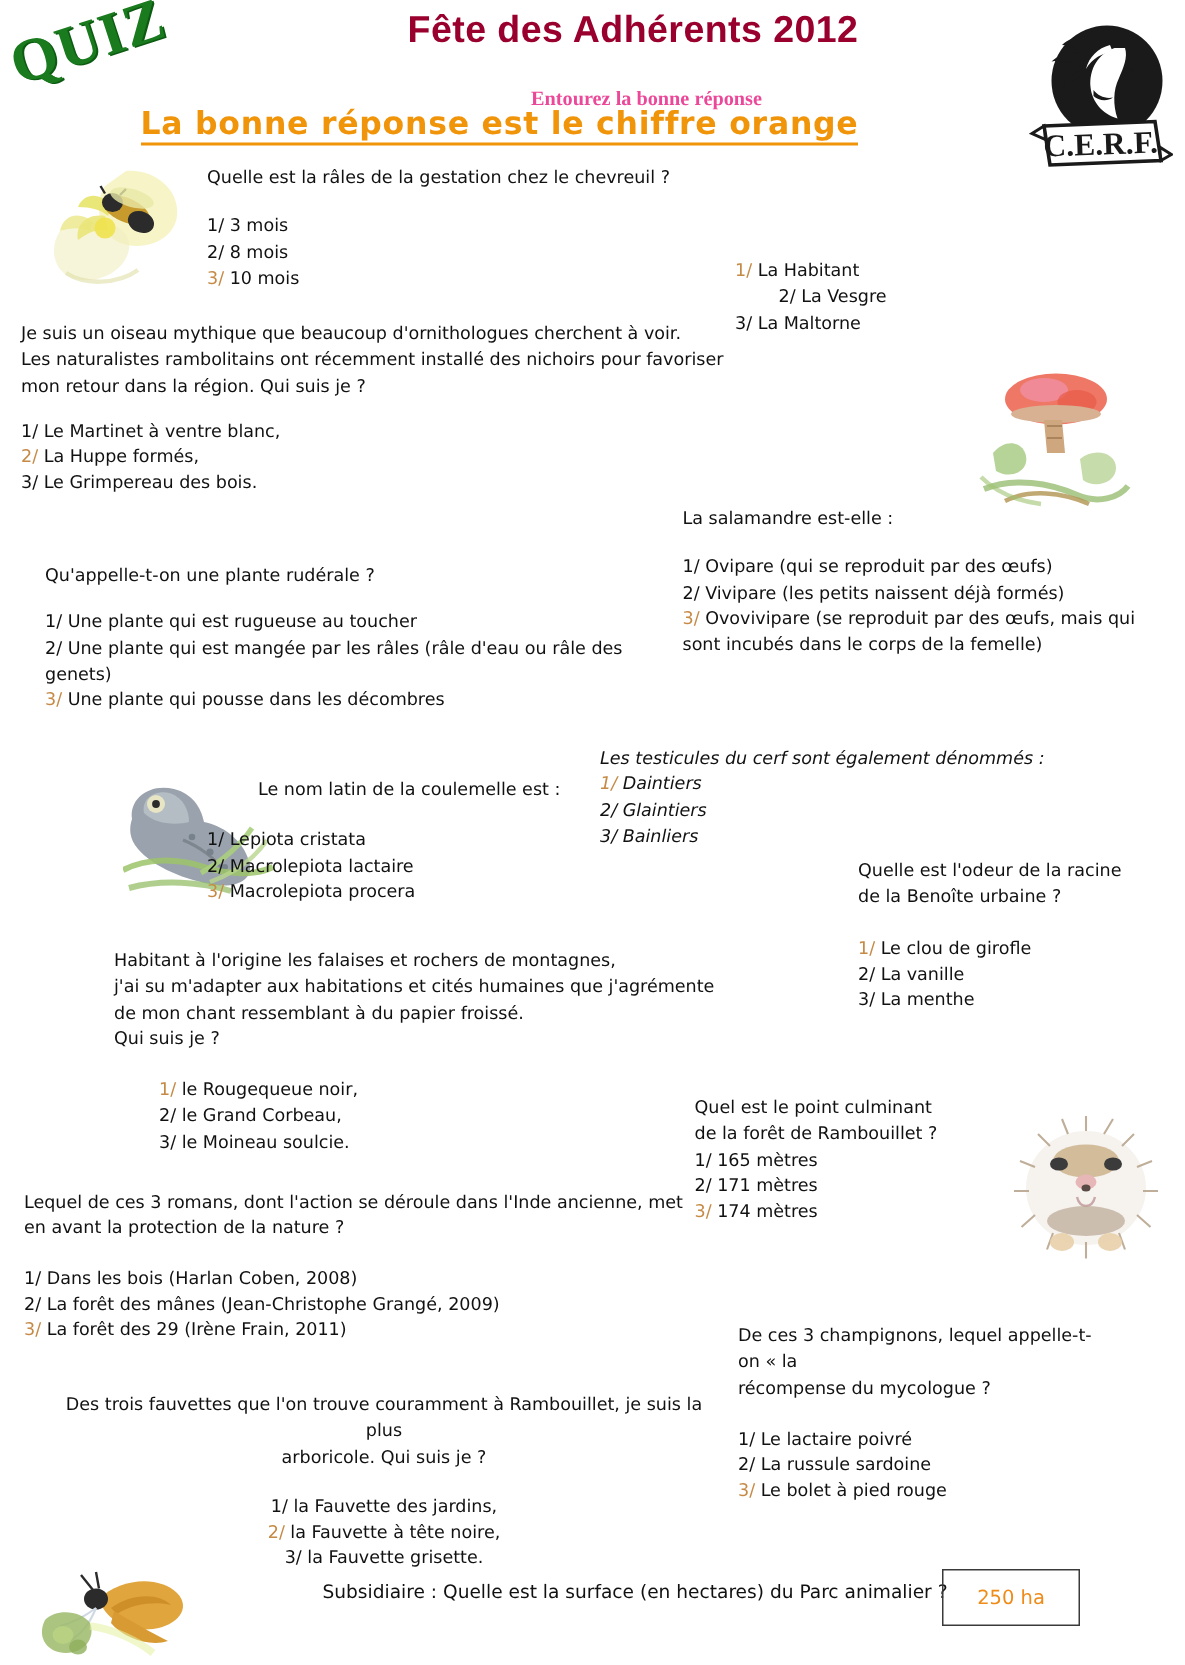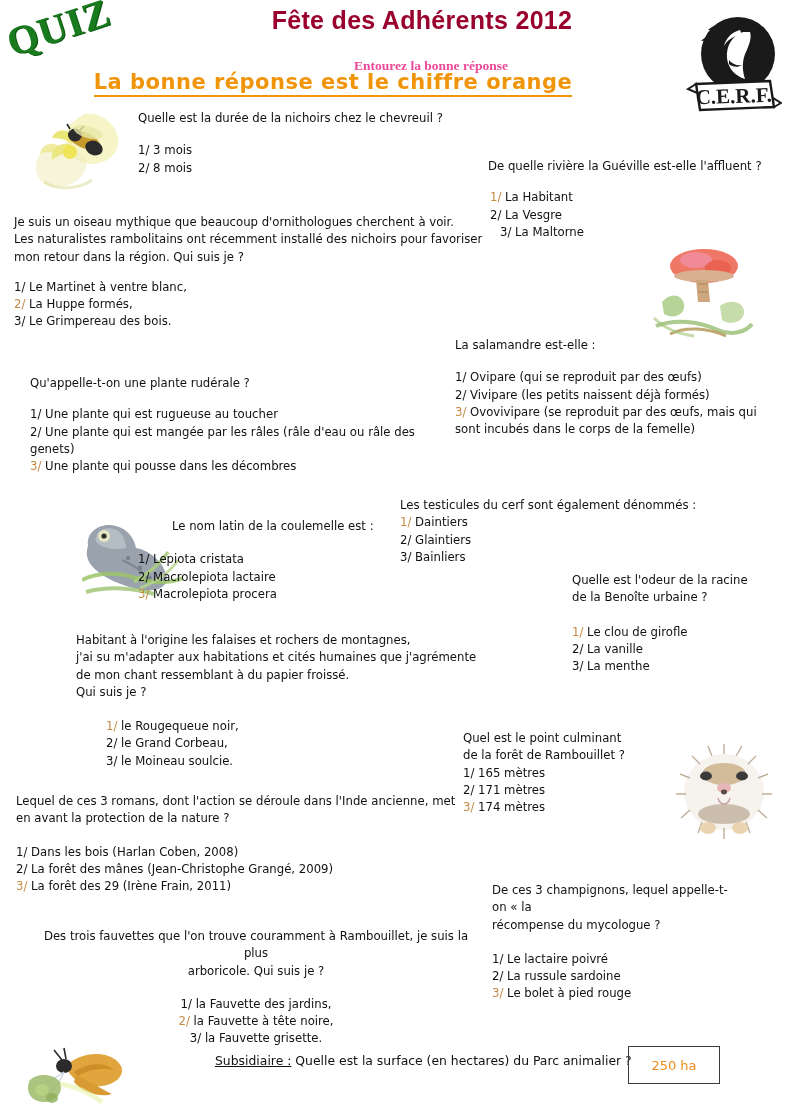--- a/index.html
+++ b/index.html
@@ -91,21 +91,21 @@
   #hedgehog-img { left: 672px; top: 740px; width: 104px; height: 105px; }
   
   #butterfly-img { left: 20px; top: 1040px; width: 130px; height: 70px; }
 
   
   #subsidiaire-row {
     left: 215px; top: 1053px;
     font-size: 12.4px;
     color: #111111;
   }
-  #subsidiaire-label { text-decoration: underline; }
+  #subsidiaire-label { }
   #answer-box {
     left: 628px; top: 1046px;
     width: 90px; height: 36px;
     border: 1px solid #3a3a3a;
     display: flex; align-items: center; justify-content: center;
     font-size: 13px;
     color: #ef8c19;
   }
 </style>
 </head>
@@ -218,44 +218,47 @@
       <path d="M44 32 C40 42 34 50 26 54" stroke="#cfd9e3" stroke-width="1.4" fill="none"></path>
       <path d="M44 32 C36 38 28 42 20 44" stroke="#cfd9e3" stroke-width="1.4" fill="none"></path>
       <path d="M10 40 C4 52 12 62 24 62 C36 62 44 52 40 42 C34 34 18 32 10 40 Z" fill="#9cba6a" opacity="0.85"></path>
       <ellipse cx="22" cy="50" rx="7" ry="6" fill="#b9d182" opacity="0.9"></ellipse>
       <ellipse cx="32" cy="58" rx="6" ry="5" fill="#8fb05c" opacity="0.8"></ellipse>
       <path d="M40 44 C56 46 72 54 82 62" stroke="#e4f0a0" stroke-width="5" fill="none" opacity="0.55"></path>
     </svg>
   </div>
 
   <div class="abs qblock" style="left:138px; top:110px; width:340px;">
-    <div class="q">Quelle est la durée de la nichoirs chez le chevreuil ?</div>
+    <div class="q">Quelle est la râles de la gestation chez le chevreuil ?</div>
     <div style="height:15px;"></div>
     <div>
       <span class="num-plain">1/ </span>
       <span class="opt">3 mois</span>
     </div>
     <div>
       <span class="num-plain">2/ </span>
       <span class="opt">8 mois</span>
     </div>
+    <div>
+      <span class="num-correct">3/ </span>
+      <span class="opt">10 mois</span>
+    </div>
   </div>
 
   <div class="abs qblock" style="left:488px; top:158px; width:290px;">
-    <div class="q">De quelle rivière la Guéville est-elle l'affluent ?</div>
     <div style="height:14px;"></div>
     <div style="padding-left:2px;">
       <span class="num-correct">1/ </span>
       <span class="opt">La Habitant</span>
     </div>
+    <div style="padding-left:2px;margin-left:29px;">
+      <span class="num-plain">2/ </span>
+      <span class="opt">La Vesgre</span>
+    </div>
     <div style="padding-left:2px;">
-      <span class="num-plain">2/ </span>
-      <span class="opt">La Vesgre</span>
-    </div>
-    <div style="padding-left:2px;margin-left:10px;">
       <span class="num-plain">3/ </span>
       <span class="opt">La Maltorne</span>
     </div>
   </div>
 
   <div class="abs qblock" style="left:14px; top:214px; width:470px;">
     <div class="q">Je suis un oiseau mythique que beaucoup d'ornithologues cherchent à voir.
 Les naturalistes rambolitains ont récemment installé des nichoirs pour favoriser
 mon retour dans la région. Qui suis je ?</div>
     <div style="height:13px;"></div>
@@ -302,21 +305,21 @@
       <span class="num-plain">2/ </span>
       <span class="opt">Une plante qui est mangée par les râles (râle d'eau ou râle des
 genets)</span>
     </div>
     <div>
       <span class="num-correct">3/ </span>
       <span class="opt">Une plante qui pousse dans les décombres</span>
     </div>
   </div>
 
-  <div class="abs qblock" style="left:400px; top:497px; width:320px;">
+  <div class="abs qblock" style="left:400px; top:497px; width:320px;font-style:italic;">
     <div class="q">Les testicules du cerf sont également dénommés :</div>
     <div>
       <span class="num-correct">1/ </span>
       <span class="opt">Daintiers</span>
     </div>
     <div>
       <span class="num-plain">2/ </span>
       <span class="opt">Glaintiers</span>
     </div>
     <div>

